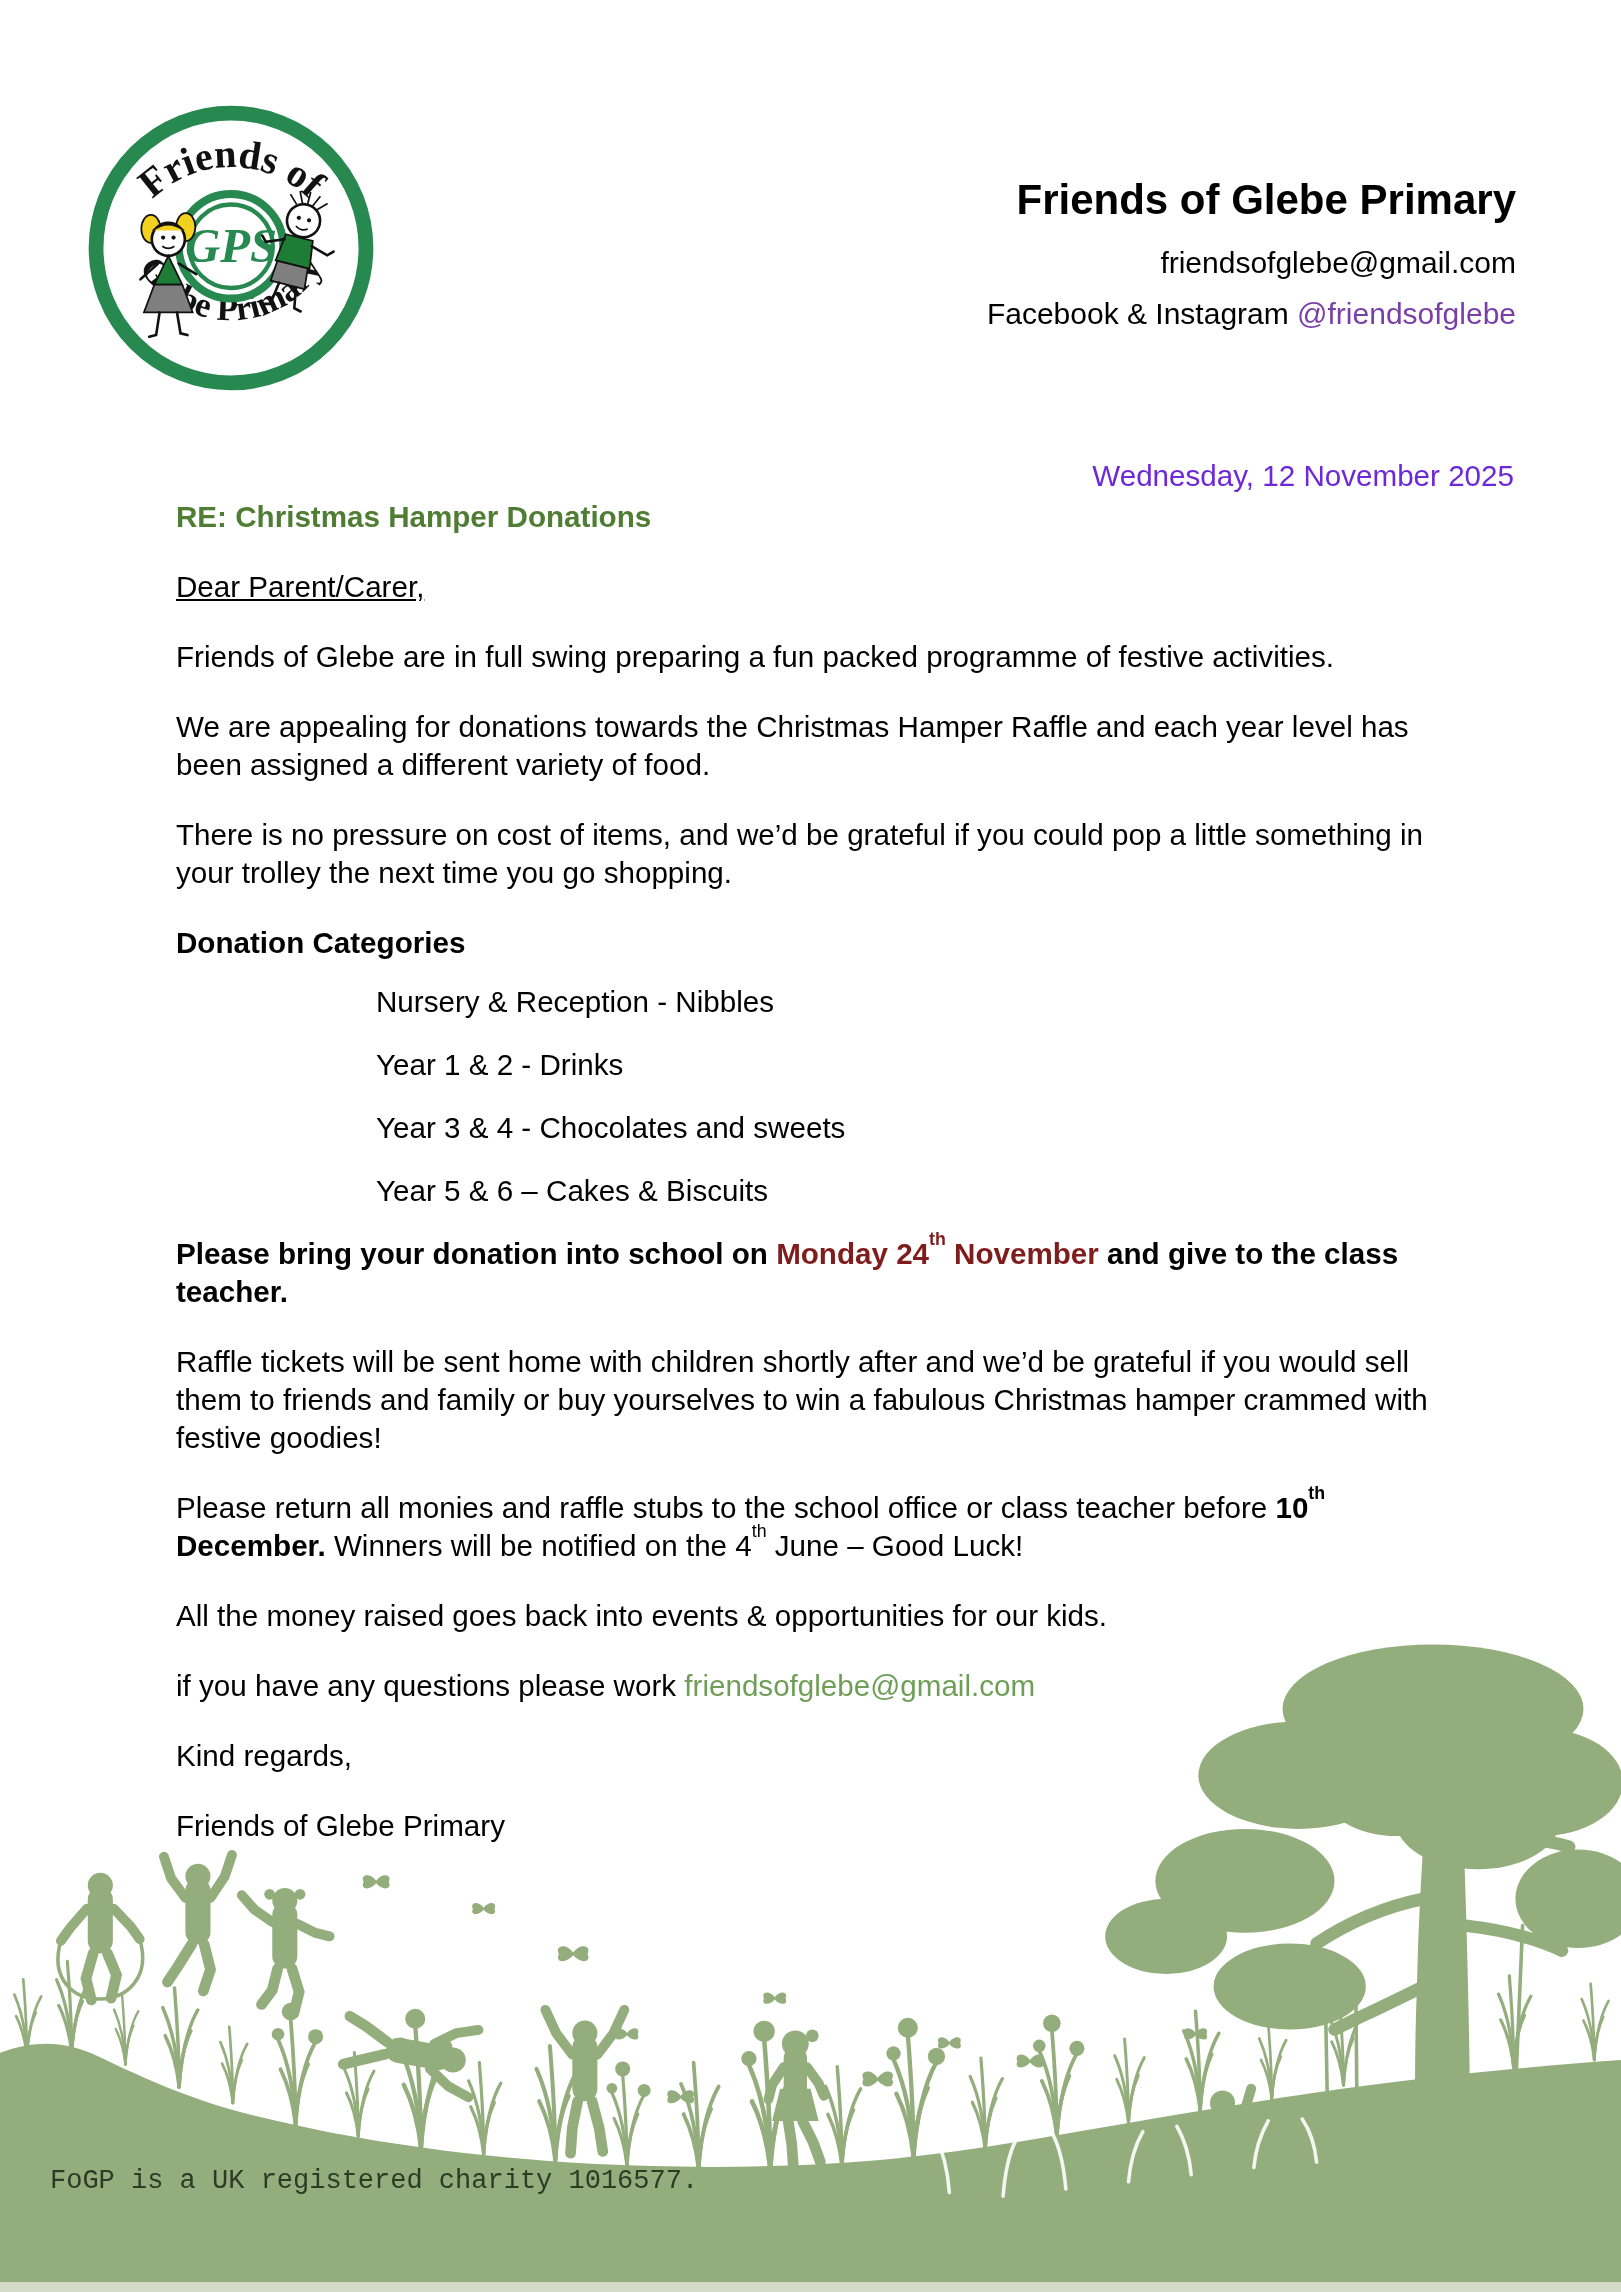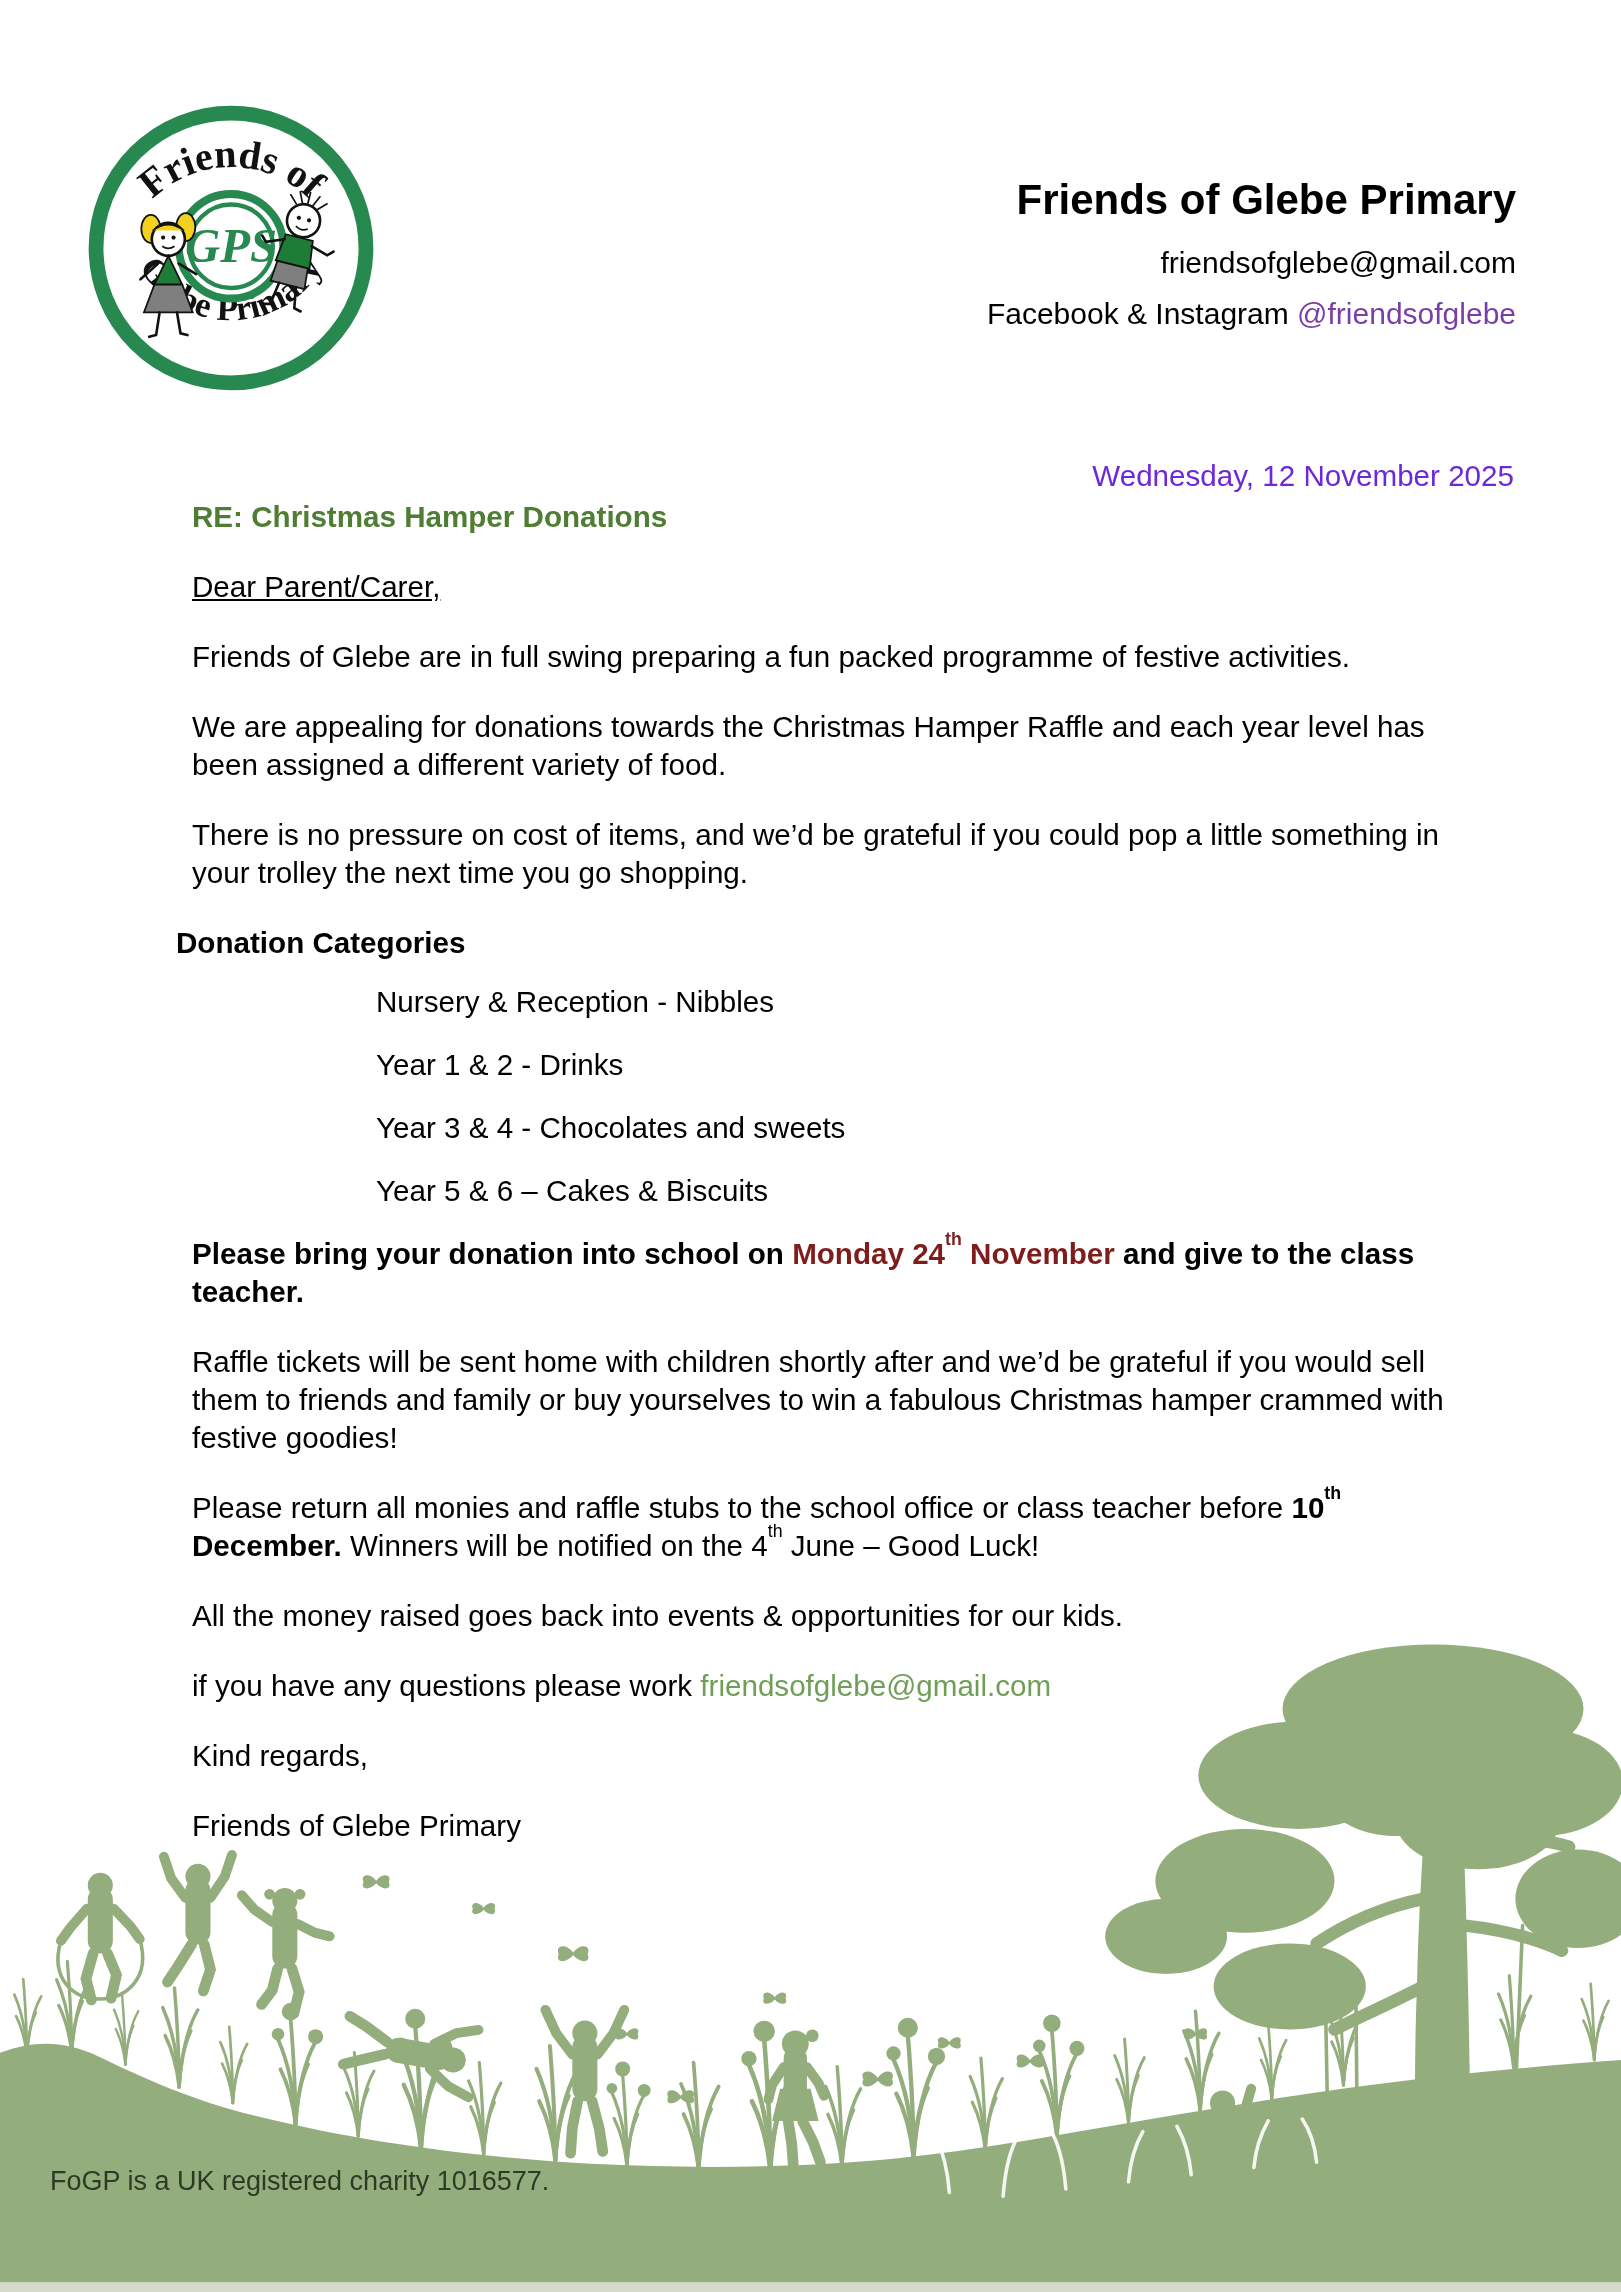--- a/index.html
+++ b/index.html
@@ -13,41 +13,41 @@
   }
   
   .logo{position:absolute;left:83px;top:100px;width:296px;height:296px;}
   .header-block{position:absolute;top:176px;right:106px;text-align:right;}
   .header-title{font-size:42px;font-weight:bold;line-height:48px;color:#000;}
   .header-contact{font-size:30px;line-height:51px;color:#000;margin-top:12.5px;}
   .handle{color:#7a3fa6;}
   
   .date-line{position:absolute;top:459px;right:108px;font-size:29.6px;color:#6d28d9;}
   .letter{position:absolute;left:176px;top:498px;width:1303px;font-size:29.6px;line-height:38px;color:#000;}
-  .letter p{margin:0 0 32px 16px;}
+  .letter p{margin:0 0 32px 0;}
   .subject{color:#4e7d33;font-weight:bold;margin:0 0 36px 0;}
   .salutation{margin:0 0 43px 0;text-decoration:underline;}
   .cats-heading{font-weight:bold;margin:4.5px 0 20.6px 0;}
   .cats{list-style:none;margin:0;padding:0 0 0 200px;}
   .cats li{margin:0 0 25px 0;}
   .bring{font-weight:bold;margin:54px 0 20.6px 0;}
   .green-strong{color:#7f1d1d;}
   .para-raffle{margin-bottom:30px;}
   .para-return{margin-bottom:37px;}
   .para-money{margin-bottom:43px;}
   .q-line{margin-bottom:11.6px;}
   .regards{margin-bottom:11.6px;}
   .signature{margin-bottom:0;}
   .email-link{color:#6f9e57;}
   sup{font-size:60%;line-height:0;position:relative;top:-0.45em;}
   
   .scene{position:absolute;left:0;bottom:0;width:1622px;height:681px;pointer-events:none;}
   .footer-text{
     position:absolute;left:50px;top:2166px;
-    font-family:Liberation Sans, sans-serif;
+    font-family:Liberation Mono, monospace;
     font-size:27px;color:#2c3b26;
   }
   .footer-text div{margin-bottom:21.5px;}
   
   .sil{fill:#94ad7c;}
   .limb{fill:none;stroke:#94ad7c;stroke-linecap:round;}
 </style>
 </head>
 <body>
 

